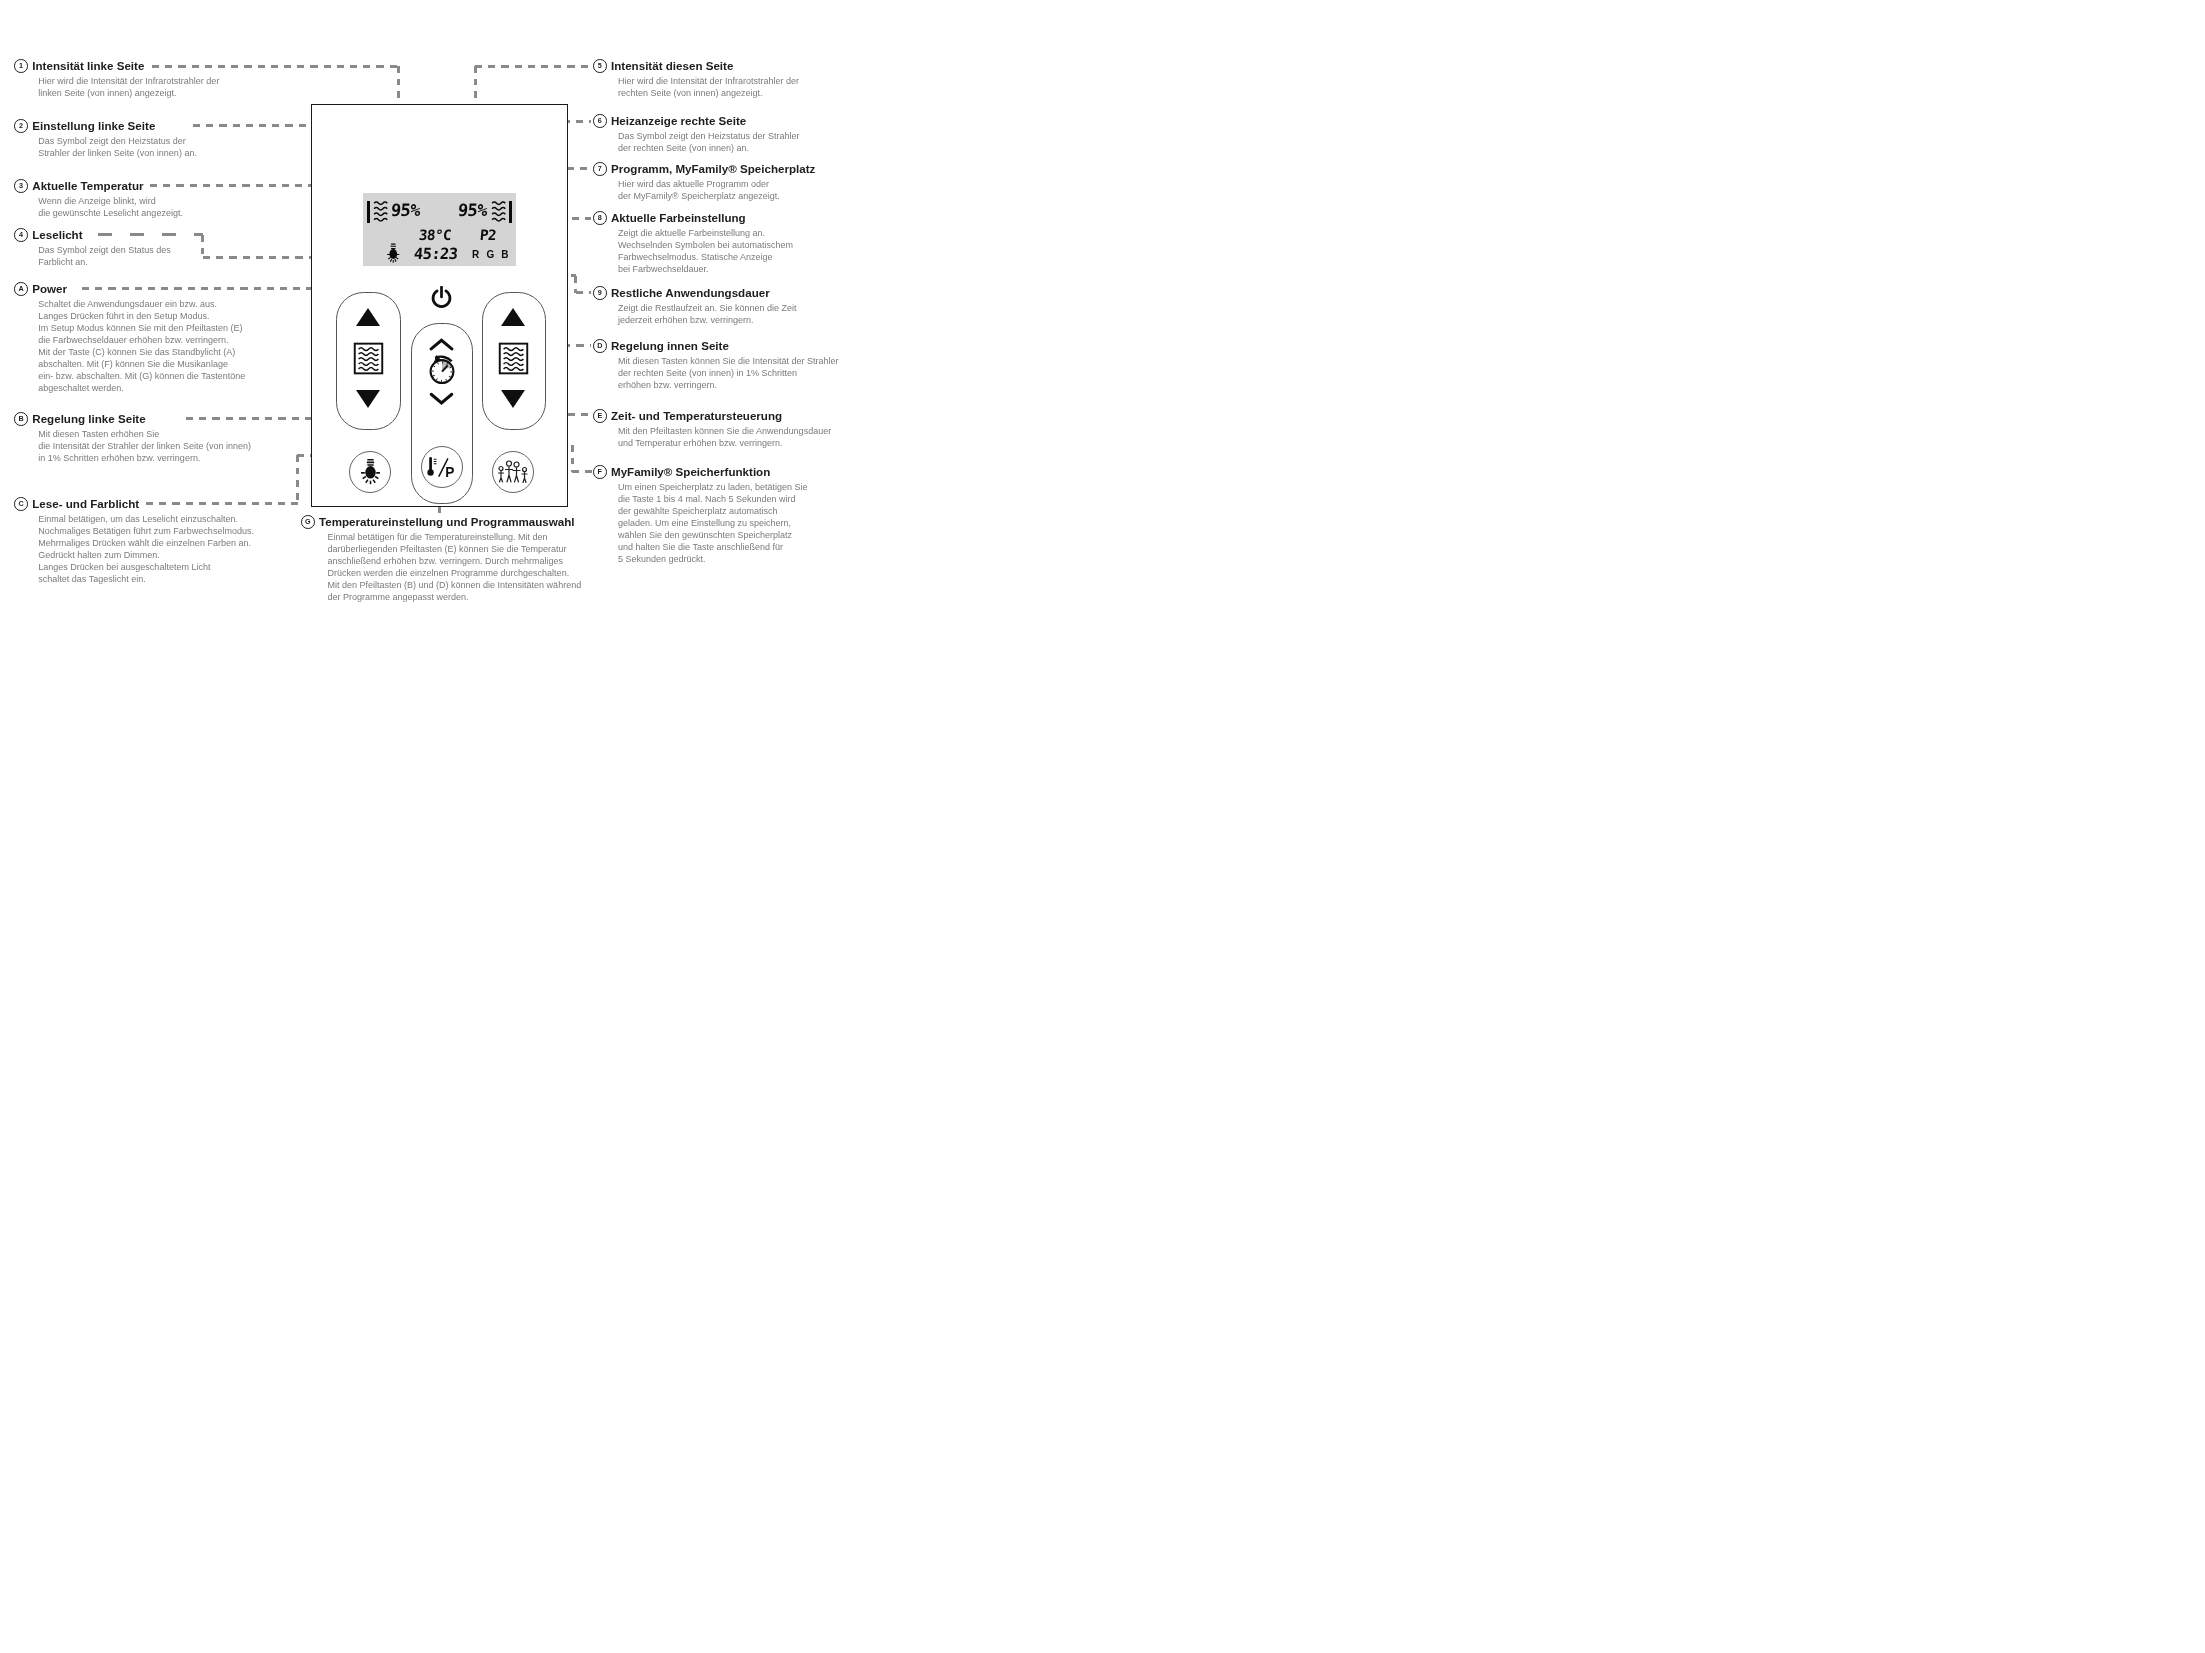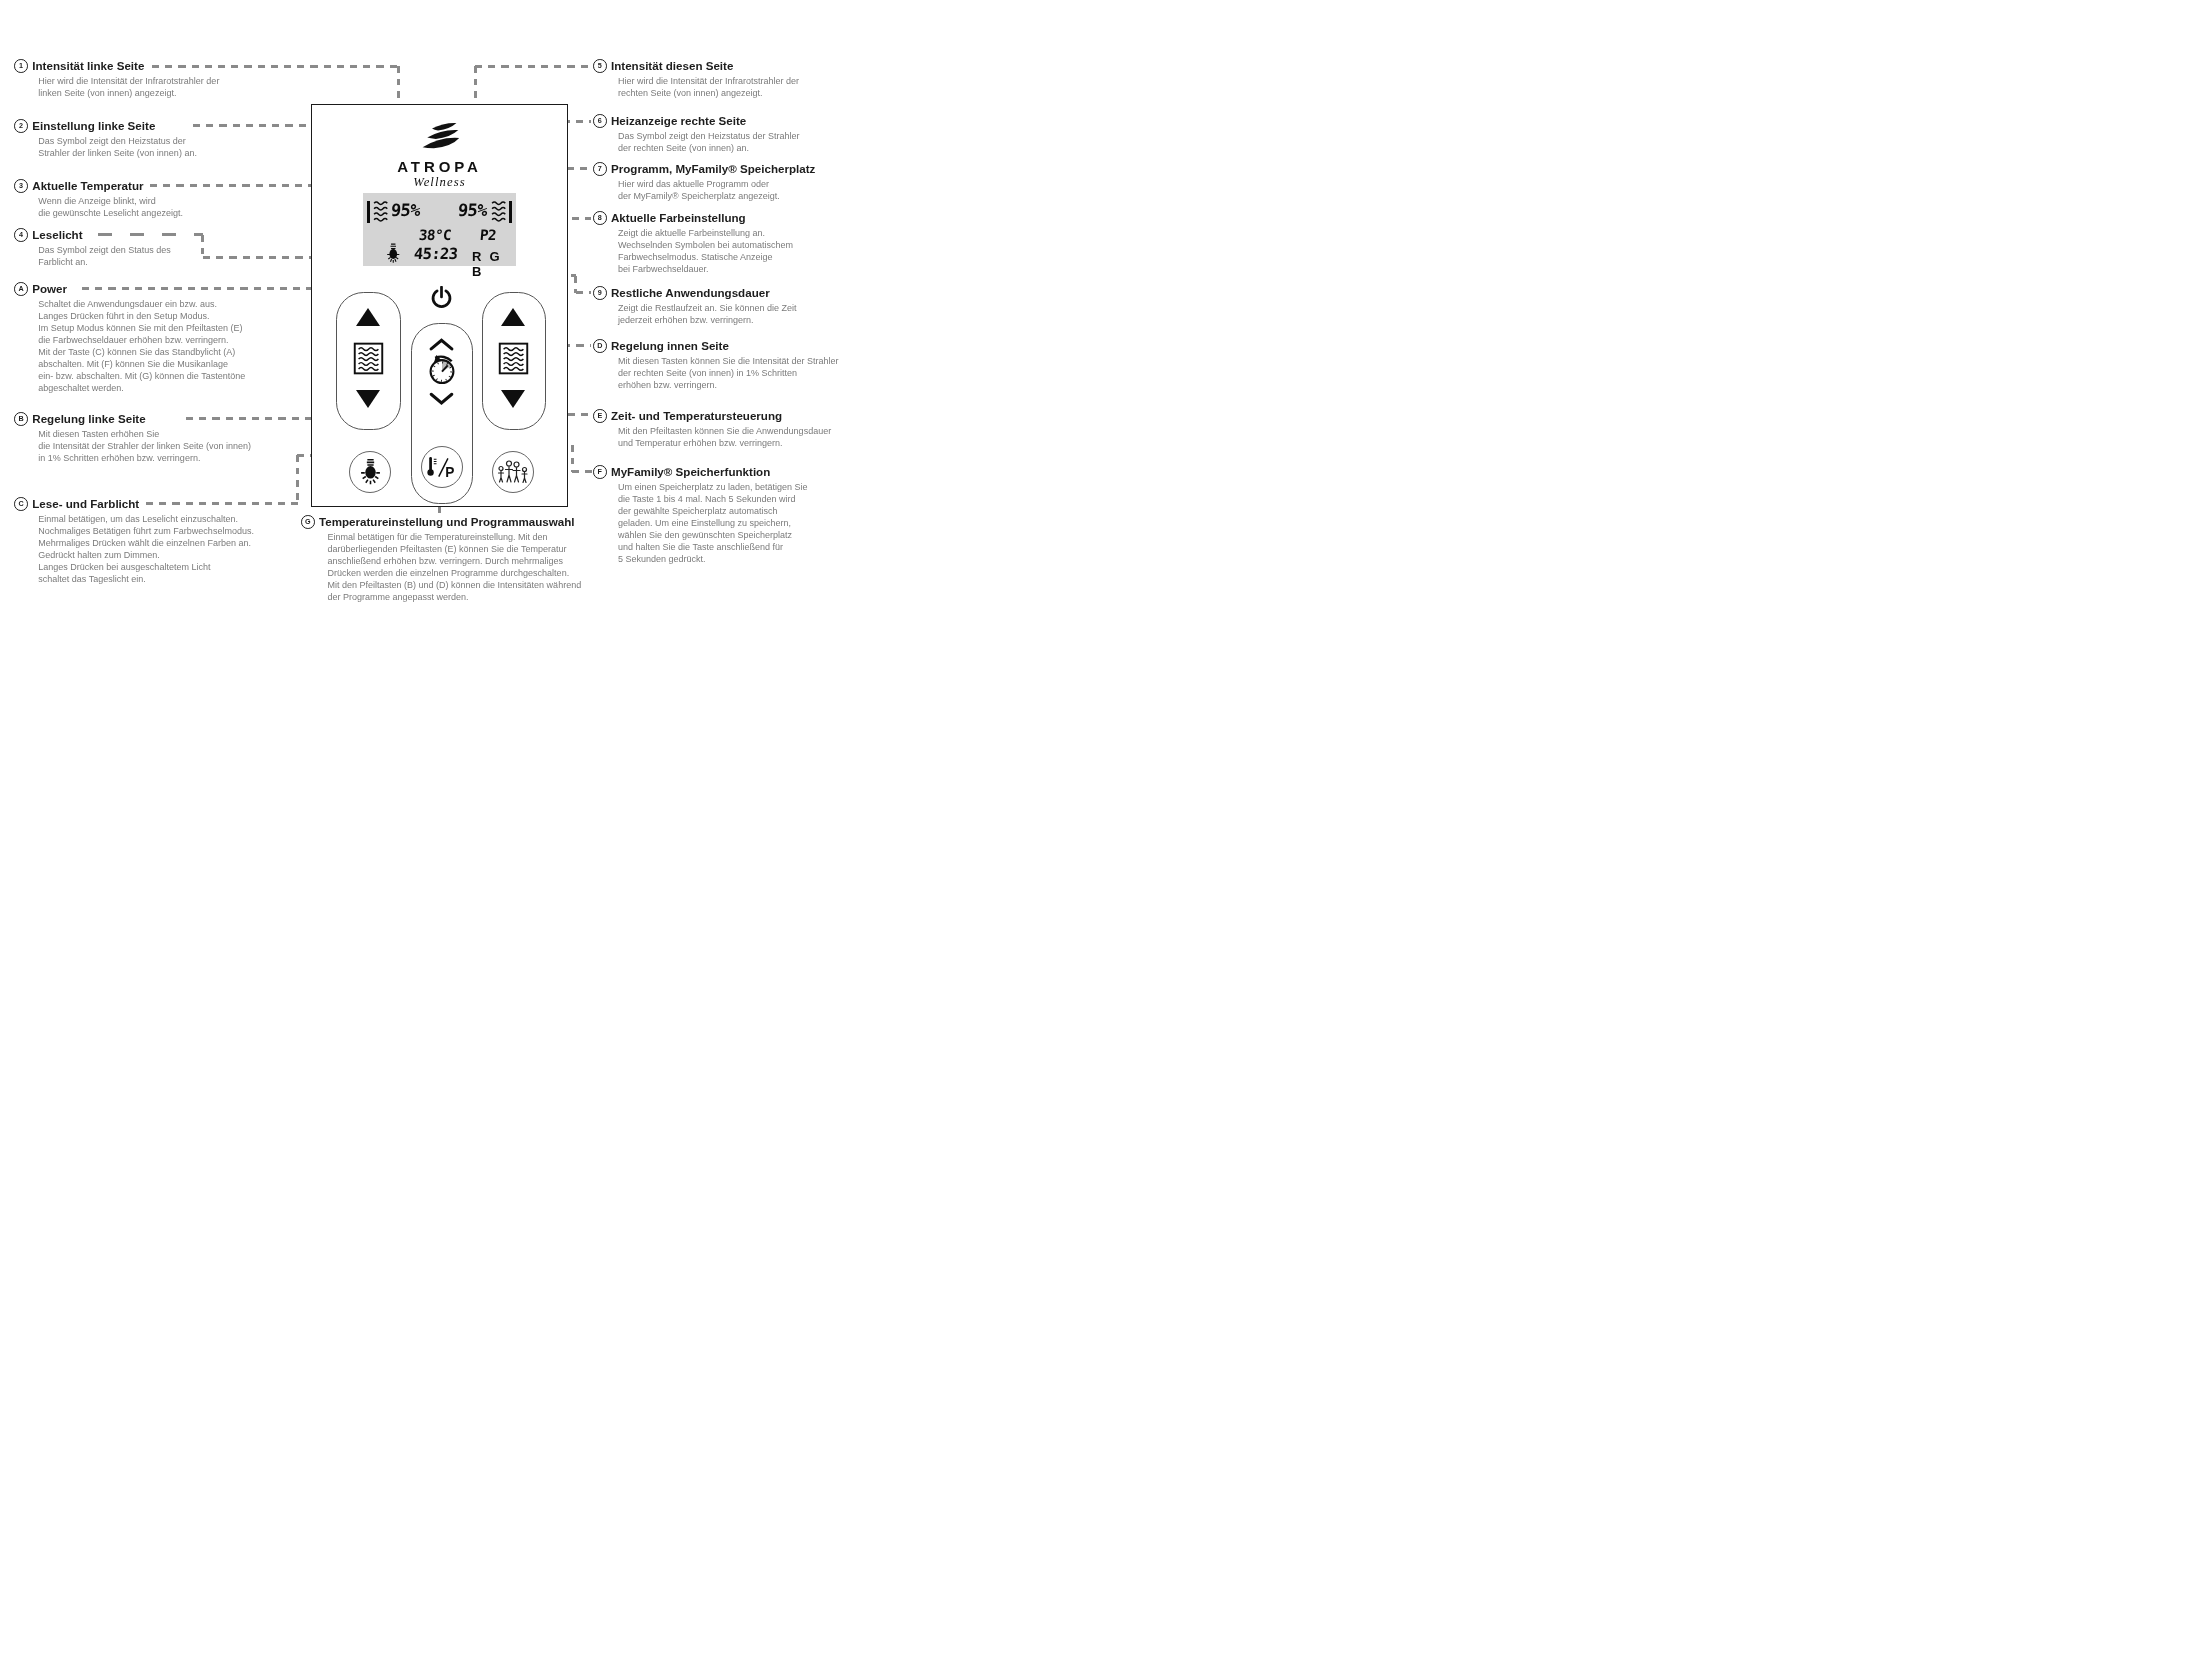--- a/index.html
+++ b/index.html
@@ -34,21 +34,21 @@
        display:inline-block;transform:skewX(-5deg);letter-spacing:-0.6px;}
   .lcdbar{position:absolute;width:2.8px;height:22px;background:#0b0b0b;}
   .pill{position:absolute;border:0.9px solid #555;border-radius:27.6px;background:#fff;}
   .circbtn{position:absolute;width:40px;height:40px;border:0.9px solid #666;border-radius:50%;
            display:flex;align-items:center;justify-content:center;background:#fff;}
   .tri-up{width:0;height:0;border-left:12.7px solid transparent;border-right:12.7px solid transparent;
           border-bottom:18px solid #0f0f0f;}
   .tri-dn{width:0;height:0;border-left:12.7px solid transparent;border-right:12.7px solid transparent;
           border-top:18px solid #0f0f0f;}
   .abs{position:absolute;}
-  .rgb{font-size:13px;font-weight:700;letter-spacing:2.2px;color:#0b0b0b;}
+  .rgb{font-size:10px;font-weight:700;letter-spacing:2.2px;color:#0b0b0b;}
 </style>
 </head>
 <body>
 
 <div id="canvas">
 
   <div class="dh" style="left:152px;top:65px;width:247px;"></div>
   <div class="dv" style="left:397px;top:66px;height:128px;"></div>
   <div class="dh" style="left:193px;top:124px;width:189px;"></div>
   <div class="dv" style="left:380px;top:126px;height:72px;"></div>
@@ -86,29 +86,20 @@
   <div class="dh" style="left:529px;top:404px;width:20.4px;"></div>
   <div class="dh" style="left:550px;top:344px;width:41px;"></div>
   <div class="dh" style="left:453px;top:345px;width:22px;"></div>
   <div class="dv" style="left:474px;top:346px;height:69px;"></div>
   <div class="dh" style="left:475px;top:413px;width:116px;"></div>
   <div class="dh" style="left:520px;top:444px;width:52px;"></div>
   <div class="dv" style="left:571px;top:445px;height:26.5px;"></div>
   <div class="dh" style="left:572px;top:470px;width:33px;"></div>
 
   <div id="device">
-    <div id="logo">
-      <svg width="47" height="31" viewBox="0 0 100 64">
-        <path fill="#111" d="M34 13 Q58 0 86 1 Q72 14 47 17 Q39 16 34 13 Z"></path>
-        <path fill="#111" d="M24 32 Q54 14 90 16 Q73 32 42 35 Q31 34 24 32 Z"></path>
-        <path fill="#111" d="M14 53 Q50 30 92 33 Q76 51 38 55 Q23 55 14 53 Z"></path>
-      </svg>
-      <div id="brand">ATROPA</div>
-      <div id="brandsub">Wellness</div>
-    </div>
 
     <div id="lcd">
       <div class="lcdbar" style="left:4.4px;top:7.7px;"></div>
       <svg class="abs" style="left:10px;top:7.2px;" width="16.5" height="23" viewBox="0 0 30 42">
         <g fill="none" stroke="#0b0b0b" stroke-width="2.8">
           <path d="M2 6 q4 -4.5 8 0 t8 0 t8 0"></path>
             <path d="M2 16 q4 -4.5 8 0 t8 0 t8 0"></path>
           <path d="M2 26 q4 -4.5 8 0 t8 0 t8 0"></path>
             <path d="M2 36 q4 -4.5 8 0 t8 0 t8 0"></path>
         </g>

